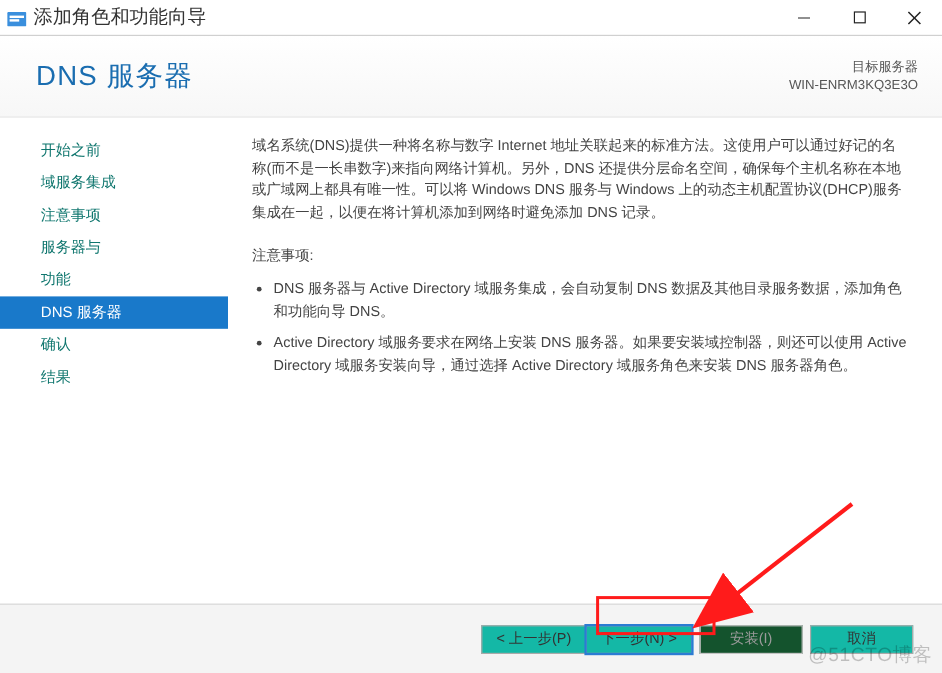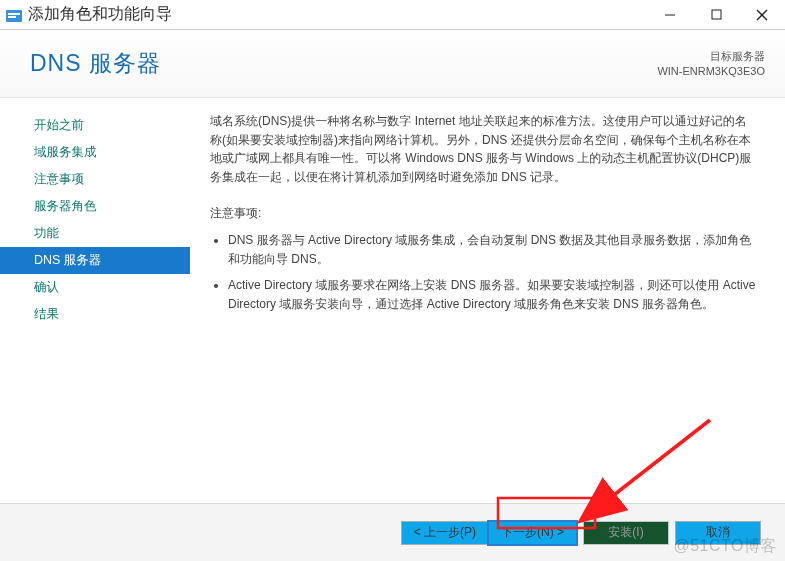--- a/index.html
+++ b/index.html
@@ -17,21 +17,21 @@
   .body { display: flex; height: 392px; }
   .sidebar { width: 190px; padding-top: 14px; }
   .step { font-size: 12.5px; color: #0f766e; padding: 6px 10px 6px 34px; line-height: 1.2; }
   .step.active { background: #1979ca; color: #fff; }
   .content { flex: 1; padding: 14px 28px 0 20px; font-size: 12px; color: #444; line-height: 1.55; }
   .content .desc { margin-bottom: 18px; }
   .content .note-h { margin-bottom: 8px; }
   .content ul { list-style: disc; padding-left: 18px; }
   .content li { margin-bottom: 8px; }
   .footer { position: absolute; left:0; right:0; bottom:0; height: 58px; border-top: 1px solid #d9d9d9; display: flex; align-items: center; justify-content: flex-end; padding-right: 24px; gap: 6px; background:#f4f4f4; }
-  .btn { height: 24px; min-width: 86px; padding: 0 12px; font-size: 12px; background: #0ea5e9; border: 1px solid #aaa; color: #333; cursor: pointer; }
+  .btn { height: 24px; min-width: 86px; padding: 0 12px; font-size: 12px; background: #14b8a6; border: 1px solid #aaa; color: #333; cursor: pointer; }
   .btn.disabled { color: #9b9b9b; border-color: #c4c4c4; background: #14532d; }
   .btn.default { outline: 2px solid #2b7cd3; outline-offset: -1px; }
   .btn-group { display:flex; }
   .btn-group .btn:first-child { border-right:none; }
   .arrow { position:absolute; pointer-events:none; }
   .arrow svg { display:block; }
   .watermark { position:absolute; right:8px; bottom:4px; font-size:16px; color:rgba(0,0,0,0.22); letter-spacing:0.5px; }
 </style>
 </head>
 <body>
@@ -71,28 +71,28 @@
     <div>目标服务器</div>
     <div>WIN-ENRM3KQ3E3O</div>
   </div>
 </div>
 
 <div class="body">
   <div class="sidebar" id="sidebar">
       <div class="step">开始之前</div>
       <div class="step">域服务集成</div>
       <div class="step">注意事项</div>
-      <div class="step">服务器角色</div>
+      <div class="step">服务器与</div>
       <div class="step">功能</div>
       <div class="step active">DNS 服务器</div>
       <div class="step">确认</div>
       <div class="step">结果</div>
     </div>
   <div class="content">
-    <p class="desc">域名系统(DNS)提供一种将名称与数字 Internet 地址关联起来的标准方法。这使用户可以通过好记的名称(如果要安装域控制器)来指向网络计算机。另外，DNS 还提供分层命名空间，确保每个主机名称在本地或广域网上都具有唯一性。可以将 Windows DNS 服务与 Windows 上的动态主机配置协议(DHCP)服务集成在一起，以便在将计算机添加到网络时避免添加 DNS 记录。</p>
+    <p class="desc">域名系统(DNS)提供一种将名称与数字 Internet 地址关联起来的标准方法。这使用户可以通过好记的名称(而不是一长串数字)来指向网络计算机。另外，DNS 还提供分层命名空间，确保每个主机名称在本地或广域网上都具有唯一性。可以将 Windows DNS 服务与 Windows 上的动态主机配置协议(DHCP)服务集成在一起，以便在将计算机添加到网络时避免添加 DNS 记录。</p>
     <p class="note-h">注意事项:</p>
     <ul id="notes">
         <li>DNS 服务器与 Active Directory 域服务集成，会自动复制 DNS 数据及其他目录服务数据，添加角色和功能向导 DNS。</li>
         <li>Active Directory 域服务要求在网络上安装 DNS 服务器。如果要安装域控制器，则还可以使用 Active Directory 域服务安装向导，通过选择 Active Directory 域服务角色来安装 DNS 服务器角色。</li>
       </ul>
   </div>
 </div>
 
 <div class="footer">
   <div class="btn-group">

